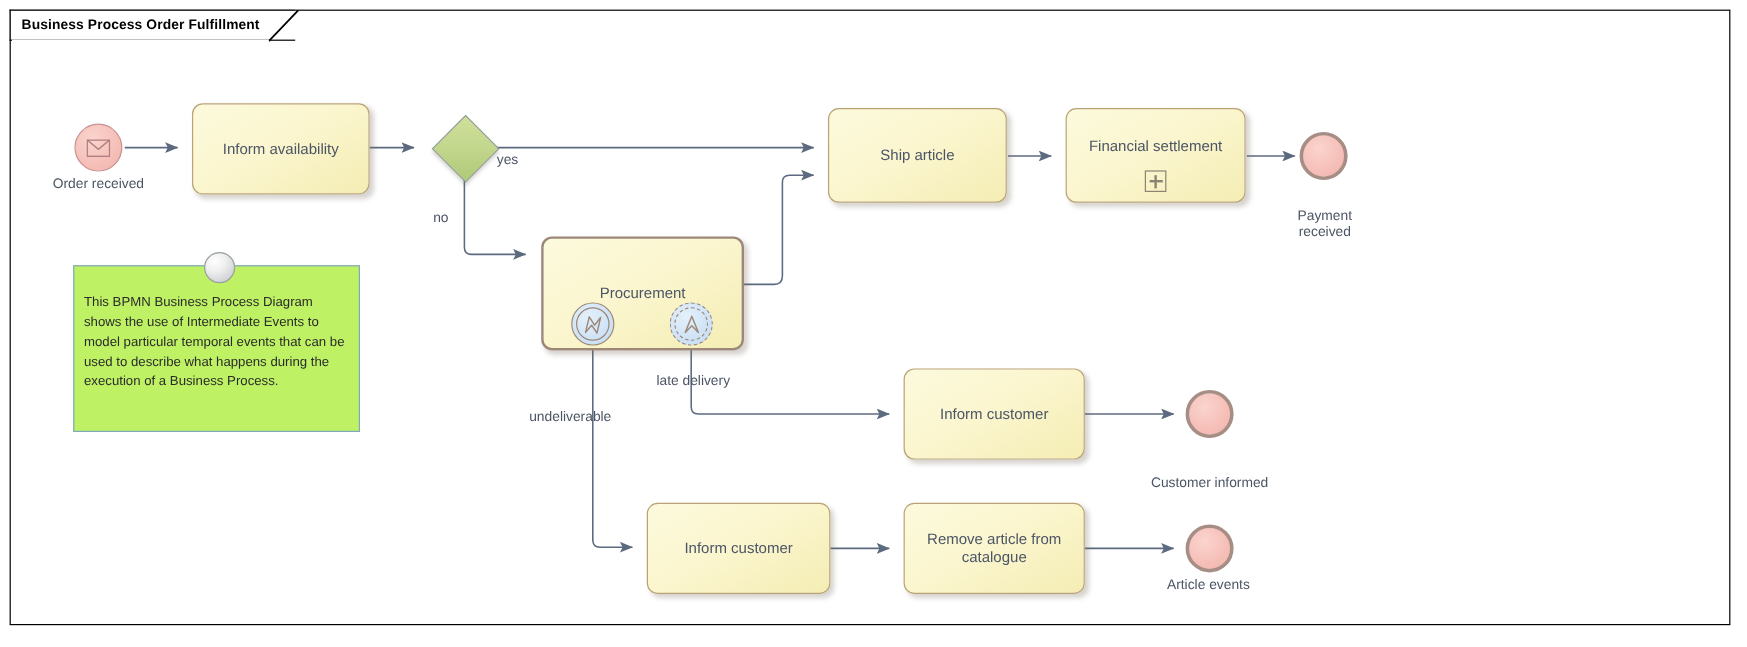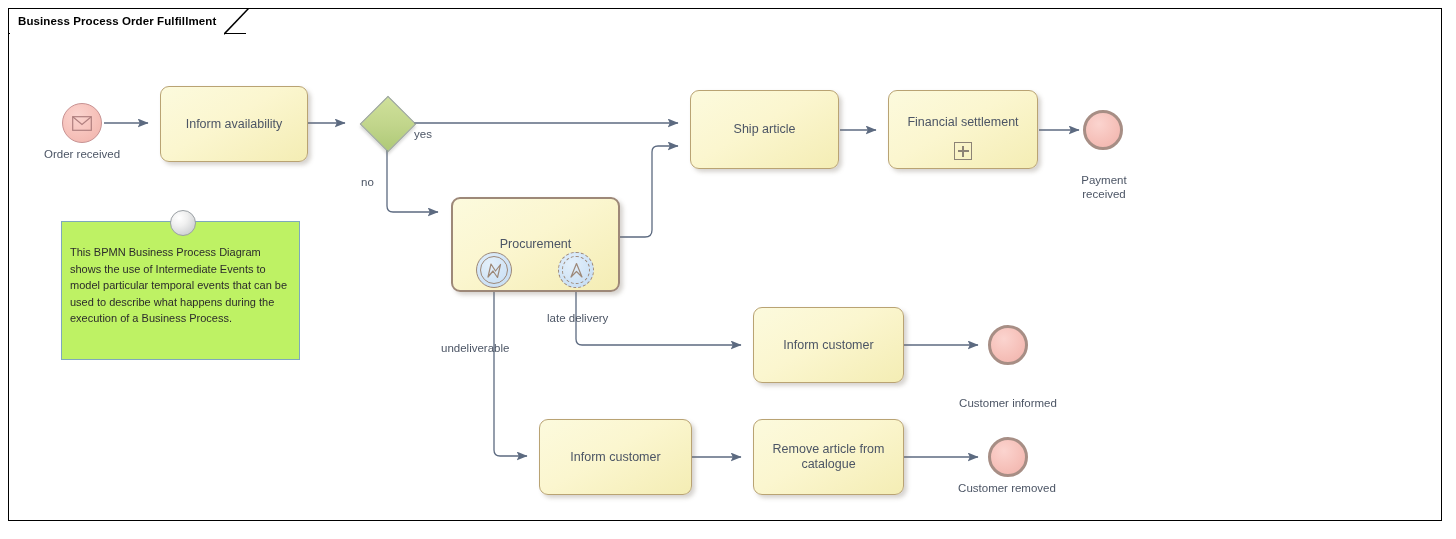--- a/index.html
+++ b/index.html
@@ -200,20 +200,20 @@
   <div class="node task" style="left:539px;top:419px;width:153px;height:76px;">
     <span>Inform customer</span>
   </div>
 
   <div class="node task" style="left:753px;top:419px;width:151px;height:76px;">
     <span>Remove article from catalogue</span>
   </div>
   <div class="node" style="left:988px;top:437px;">
     <div class="event ev-end"></div>
   </div>
-  <div class="lbl" style="left:945px;top:481px;width:124px;">Customer removed</div>
+  <div class="lbl" style="left:945px;top:481px;width:124px;">Article events</div>
 
   <div class="note" style="left:61px;top:221px;width:239px;height:139px;">
     <div class="note-ball"></div>
     <div class="note-text">This BPMN Business Process Diagram shows the use of Intermediate Events to model particular temporal events that can be used to describe what happens during the execution of a Business Process.</div>
   </div>
 
 </div>
 
 </body></html>

